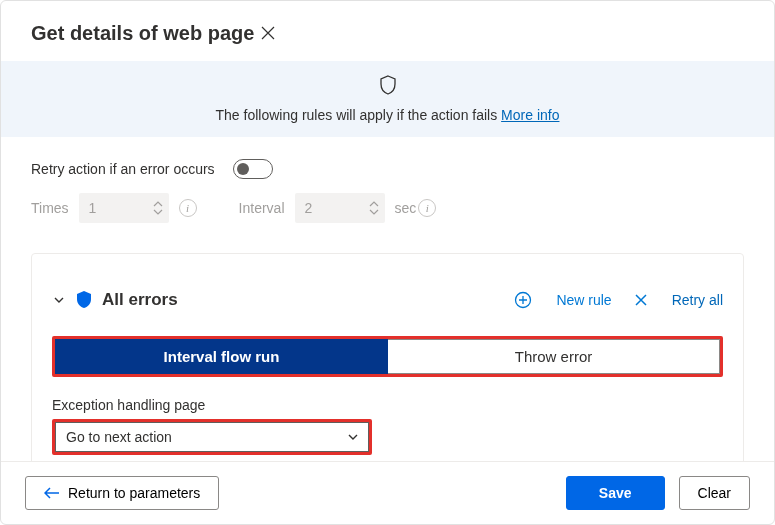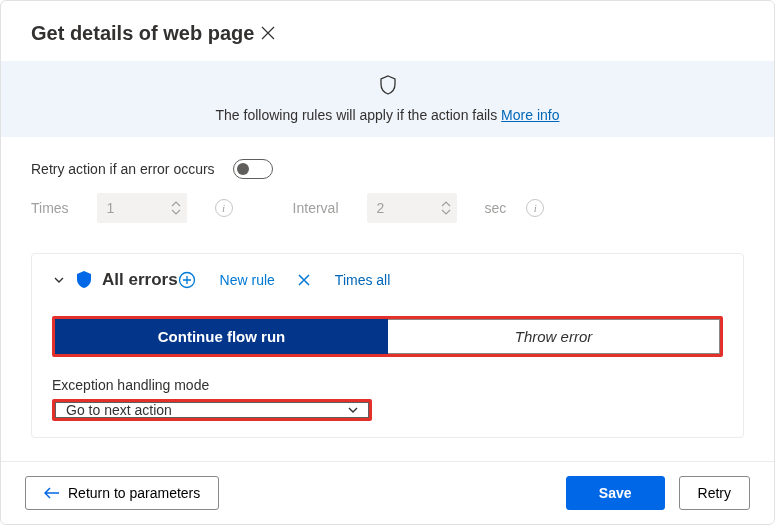--- a/index.html
+++ b/index.html
@@ -65,21 +65,21 @@
   .toggle-knob {
     position: absolute;
     left: 3px; top: 3px;
     width: 12px; height: 12px;
     border-radius: 50%;
     background: #605e5c;
   }
   .times-row {
     display: flex;
     align-items: center;
-    gap: 28px;
+    gap: 10px;
     color: #a19f9d;
     margin-bottom: 30px;
   }
   .num-field {
     display: flex;
     align-items: center;
     background: #f3f2f1;
     border-radius: 2px;
     height: 30px;
     padding: 0 2px 0 10px;
@@ -103,21 +103,23 @@
   }
   .card {
     border: 1px solid #edebe9;
     border-radius: 4px;
     padding: 16px 20px;
     margin-bottom: 20px;
   }
   .card-head {
     display: flex;
     align-items: center;
+    justify-content: space-between;
     margin-bottom: 26px;
+    margin-top: 20px;
   }
   .card-head-left {
     display: flex;
     align-items: center;
     gap: 10px;
     font-size: 17px;
     font-weight: 600;
   }
   .card-head-actions {
     display: flex;
@@ -143,30 +145,30 @@
     cursor: pointer;
     border: 1px solid #8a8886;
     background: #fff;
   }
   .seg-btn.active {
     background: #03368a;
     border-color: #03368a;
     color: #fff;
     font-weight: 600;
   }
-  .seg-btn + .seg-btn { border-left: none; font-style: italic; }
+  .seg-btn + .seg-btn { border-left: none; }
   .field-label { margin-bottom: 6px; }
   .combo-wrap {
     border: 3px solid #e3302b;
     border-radius: 2px;
     width: 320px;
   }
   .combo {
     border: 1px solid #605e5c;
-    height: 16px;
+    height: 30px;
     display: flex;
     align-items: center;
     padding: 0 8px 0 10px;
     justify-content: space-between;
     cursor: pointer;
     background: #fff;
   }
   .footer {
     border-top: 1px solid #edebe9;
     padding: 14px 24px;
@@ -272,46 +274,46 @@
           <svg width="18" height="18" viewBox="0 0 18 18">
               <circle cx="9" cy="9" r="7.5" stroke="#0078d4" stroke-width="1.3" fill="none"></circle>
               <path d="M9 5 V13 M5 9 H13" stroke="#0078d4" stroke-width="1.3"></path>
             </svg>
           <span>New rule</span>
         </span>
         <span class="linkish">
           <svg width="14" height="14" viewBox="0 0 14 14">
               <path d="M2 2 L12 12 M12 2 L2 12" stroke="#0078d4" stroke-width="1.5"></path>
             </svg>
-          <span>Times all</span>
+          <span>Retry all</span>
         </span>
       </div>
     </div>
 
     <div class="seg">
-      <div class="seg-btn active">Continue flow run</div>
+      <div class="seg-btn active">Interval flow run</div>
       <div class="seg-btn">Throw error</div>
     </div>
 
-    <div class="field-label">Exception handling mode</div>
+    <div class="field-label">Exception handling page</div>
     <div class="combo-wrap">
       <div class="combo">
         <span>Go to next action</span>
         <svg width="14" height="14" viewBox="0 0 14 14">
             <path d="M3 5 L7 9 L11 5" stroke="#323130" stroke-width="1.4" fill="none"></path>
           </svg>
       </div>
     </div>
   </div>
 </div>
 
 <div class="footer">
   <button class="btn">
     <svg width="16" height="12" viewBox="0 0 16 12">
         <path d="M6 1 L1 6 L6 11 M1 6 H15" stroke="#0067e6" stroke-width="1.5" fill="none"></path>
       </svg>
     <span>Return to parameters</span>
   </button>
   <div class="footer-right">
     <button class="btn primary">Save</button>
-    <button class="btn">Retry</button>
+    <button class="btn">Clear</button>
   </div>
 </div>
 
 </body></html>

